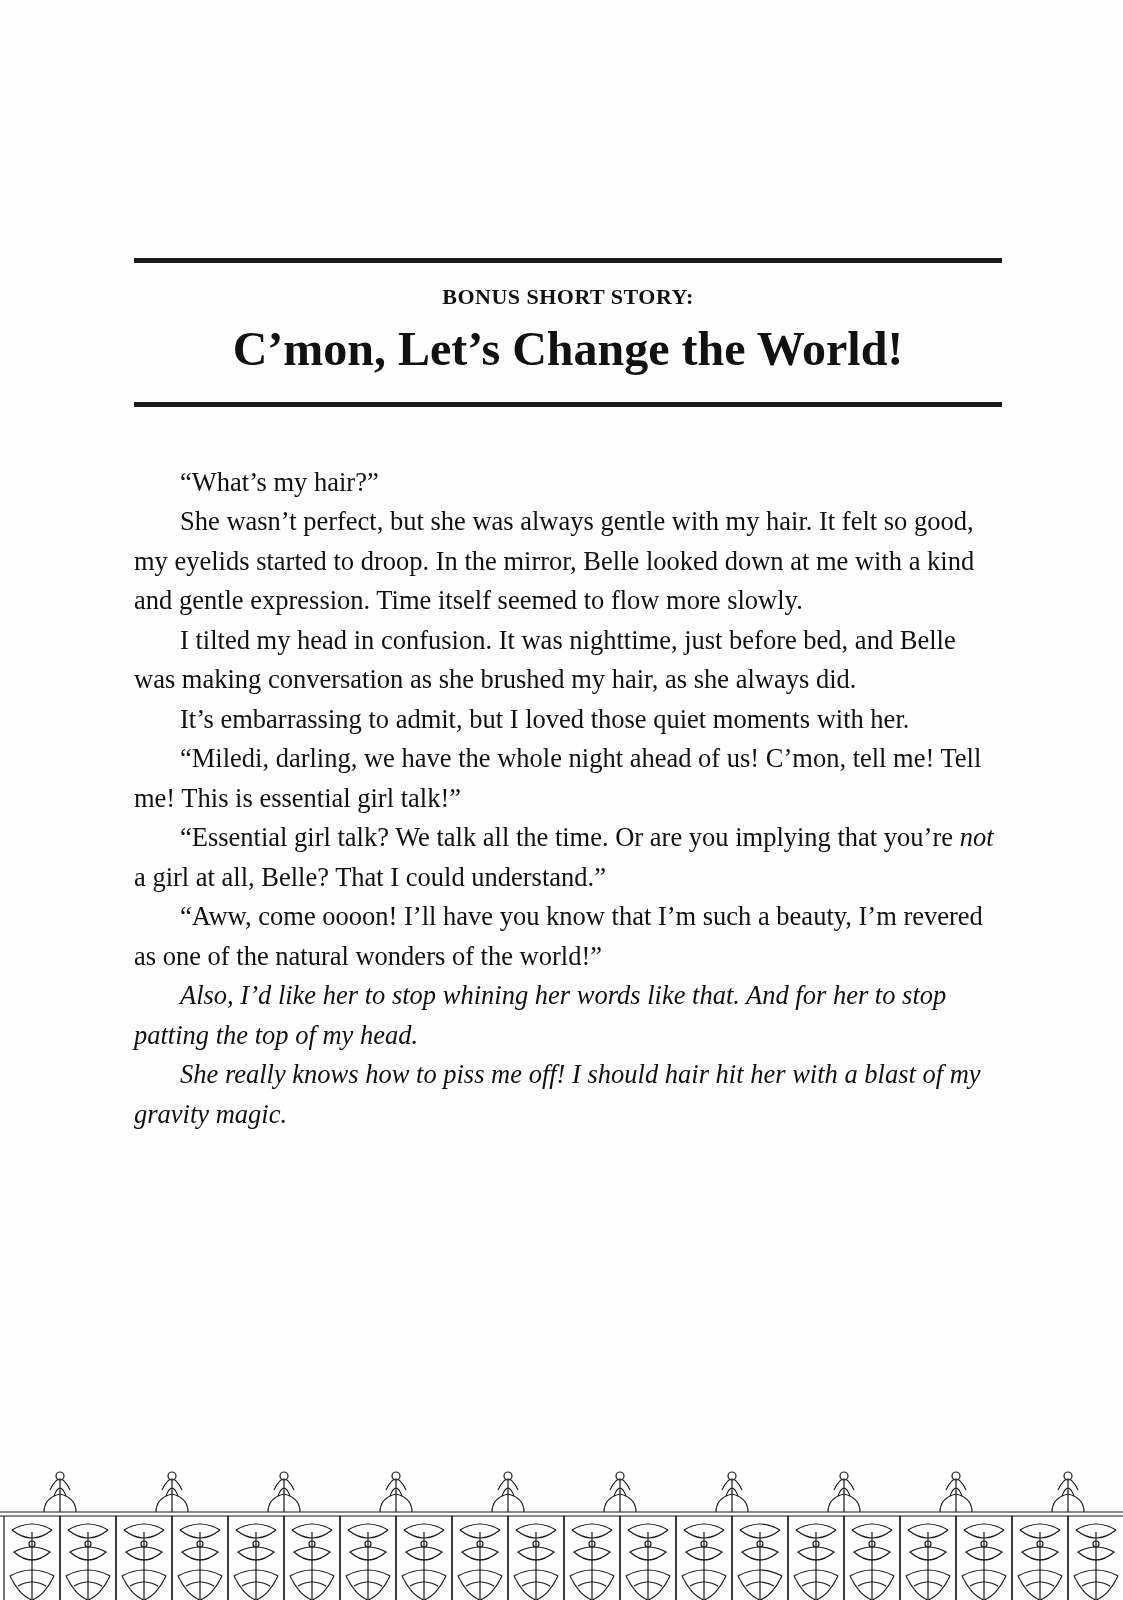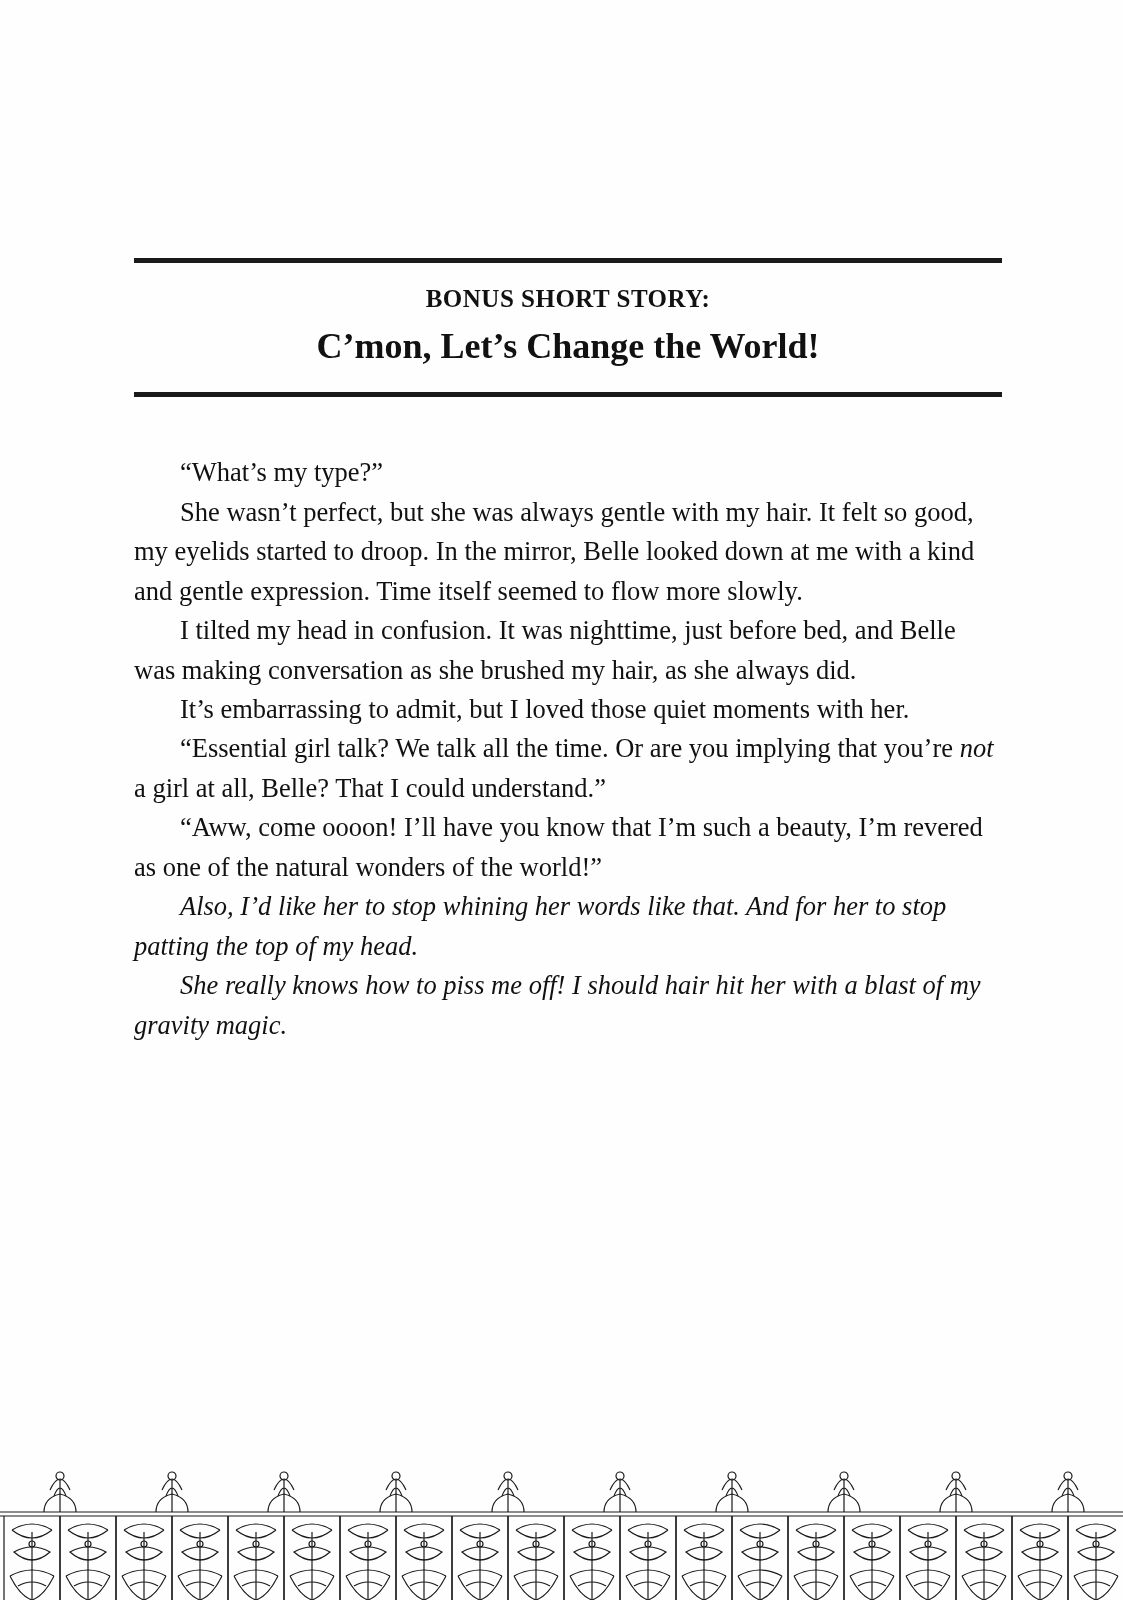--- a/index.html
+++ b/index.html
@@ -28,28 +28,28 @@
     height: 4px;
     width: 100%;
     box-sizing: border-box;
   }
   .title-block {
     text-align: center;
     padding-top: 22px;
     padding-bottom: 10px;
   }
   .kicker {
-    font-size: 25px;
+    font-size: 22px;
     font-weight: bold;
     letter-spacing: 0.5px;
     line-height: 1.1;
     margin-bottom: 14px;
   }
   .main-title {
-    font-size: 36px;
+    font-size: 48px;
     font-weight: bold;
     line-height: 1.1;
     letter-spacing: 0px;
   }
   .rule-bottom {
     margin-top: 16px;
     border-top: 3px solid #1a1a1a;
     border-bottom: 2px solid #1a1a1a;
     height: 4px;
     width: 100%;
@@ -88,24 +88,25 @@
     <div class="rule-top"></div>
 
     <div class="title-block">
       <div class="kicker">BONUS SHORT STORY:</div>
       <div class="main-title">C’mon, Let’s Change the World!</div>
     </div>
 
     <div class="rule-bottom"></div>
 
     <div class="body-text">
-      <p>“What’s my type?”</p>
+      <p>“What’s my hair?”</p>
       <p>She wasn’t perfect, but she was always gentle with my hair. It felt so good, my eyelids started to droop. In the mirror, Belle looked down at me with a kind and gentle expression. Time itself seemed to flow more slowly.</p>
       <p>I tilted my head in confusion. It was nighttime, just before bed, and Belle was making conversation as she brushed my hair, as she always did.</p>
       <p>It’s embarrassing to admit, but I loved those quiet moments with her.</p>
+      <p>“Miledi, darling, we have the whole night ahead of us! C’mon, tell me! Tell me! This is essential girl talk!”</p>
       <p>“Essential girl talk? We talk all the time. Or are you implying that you’re <em class="it">not</em> a girl at all, Belle? That I could understand.”</p>
       <p>“Aww, come oooon! I’ll have you know that I’m such a beauty, I’m revered as one of the natural wonders of the world!”</p>
       <p class="italic">Also, I’d like her to stop whining her words like that. And for her to stop patting the top of my head.</p>
       <p class="italic">She really knows how to piss me off! I should hair hit her with a blast of my gravity magic.</p>
     </div>
   </div>
 
   <div class="ornament">
     <svg width="1123" height="150" viewBox="0 0 1123 150" xmlns="http://www.w3.org/2000/svg" aria-hidden="true">
       <g stroke="#1a1a1a" fill="none" stroke-width="1.2">

